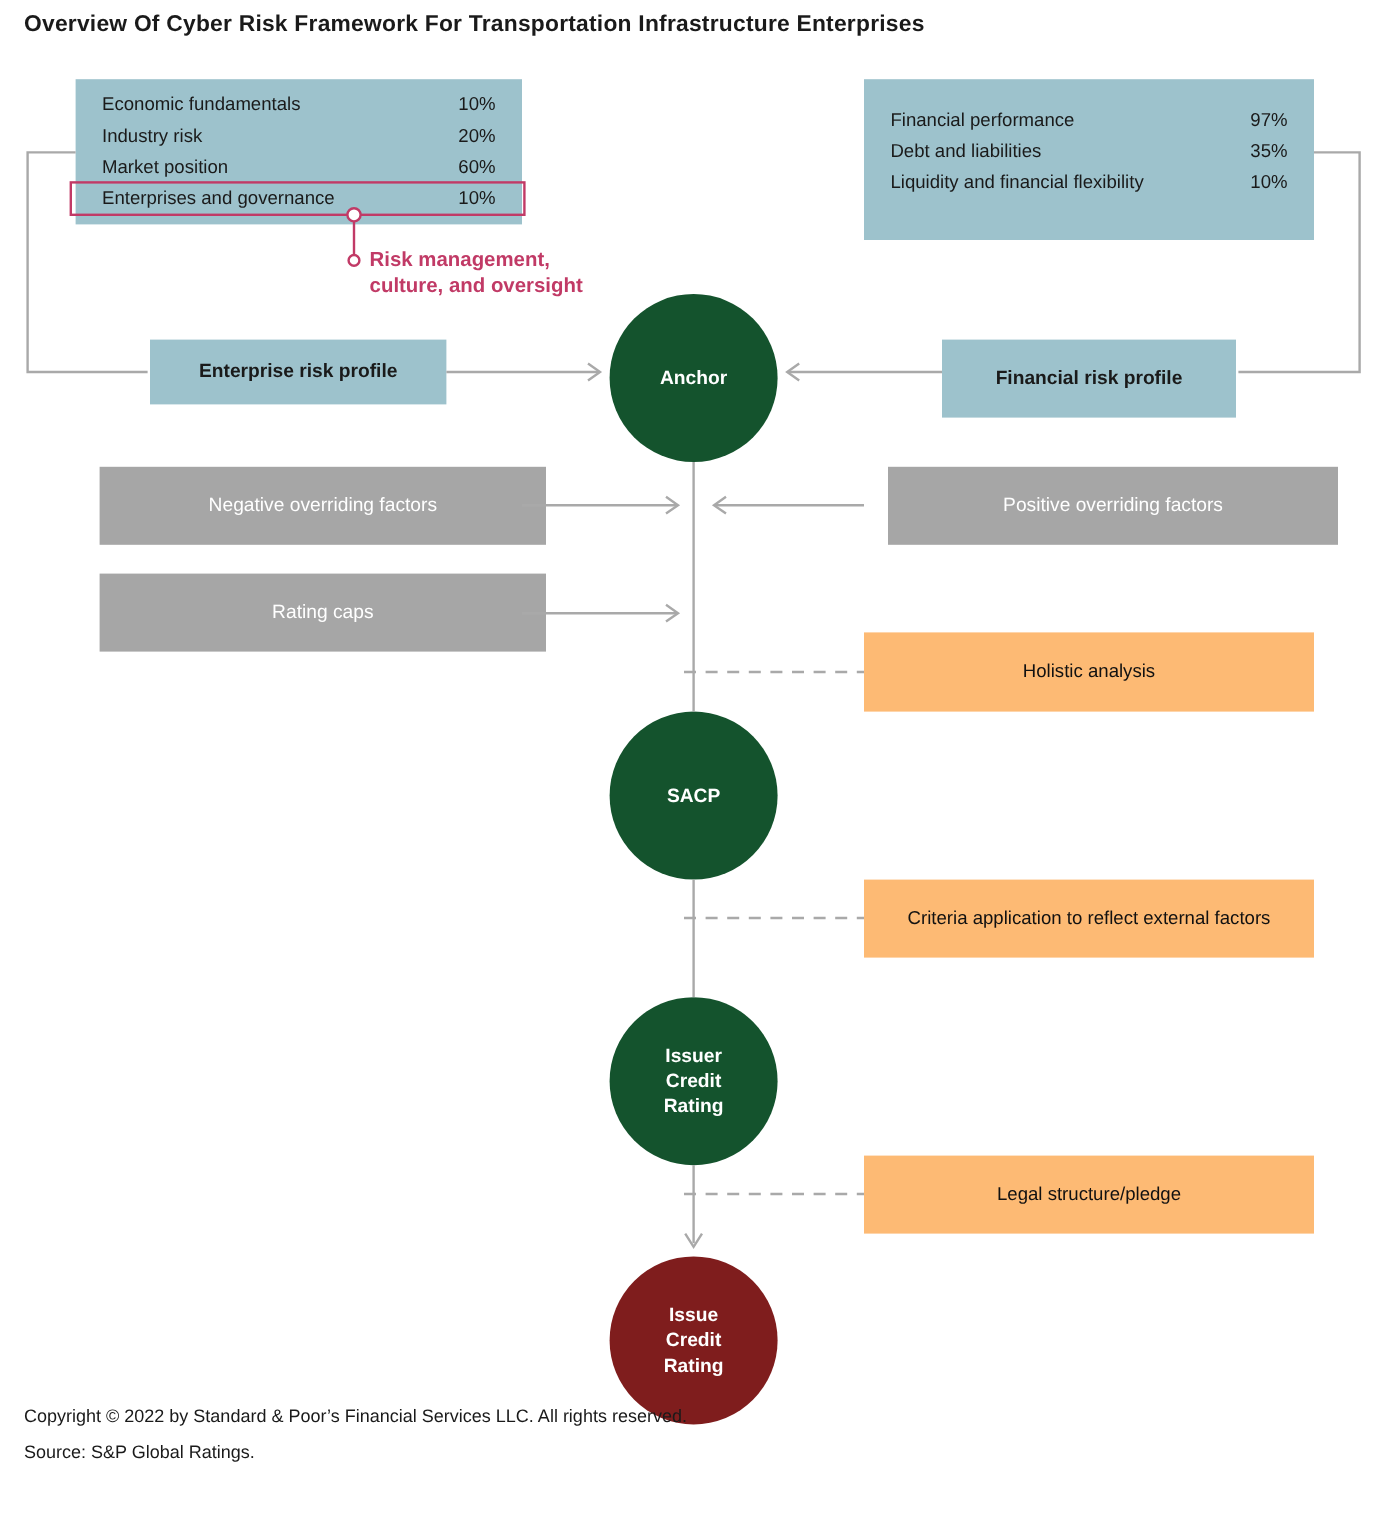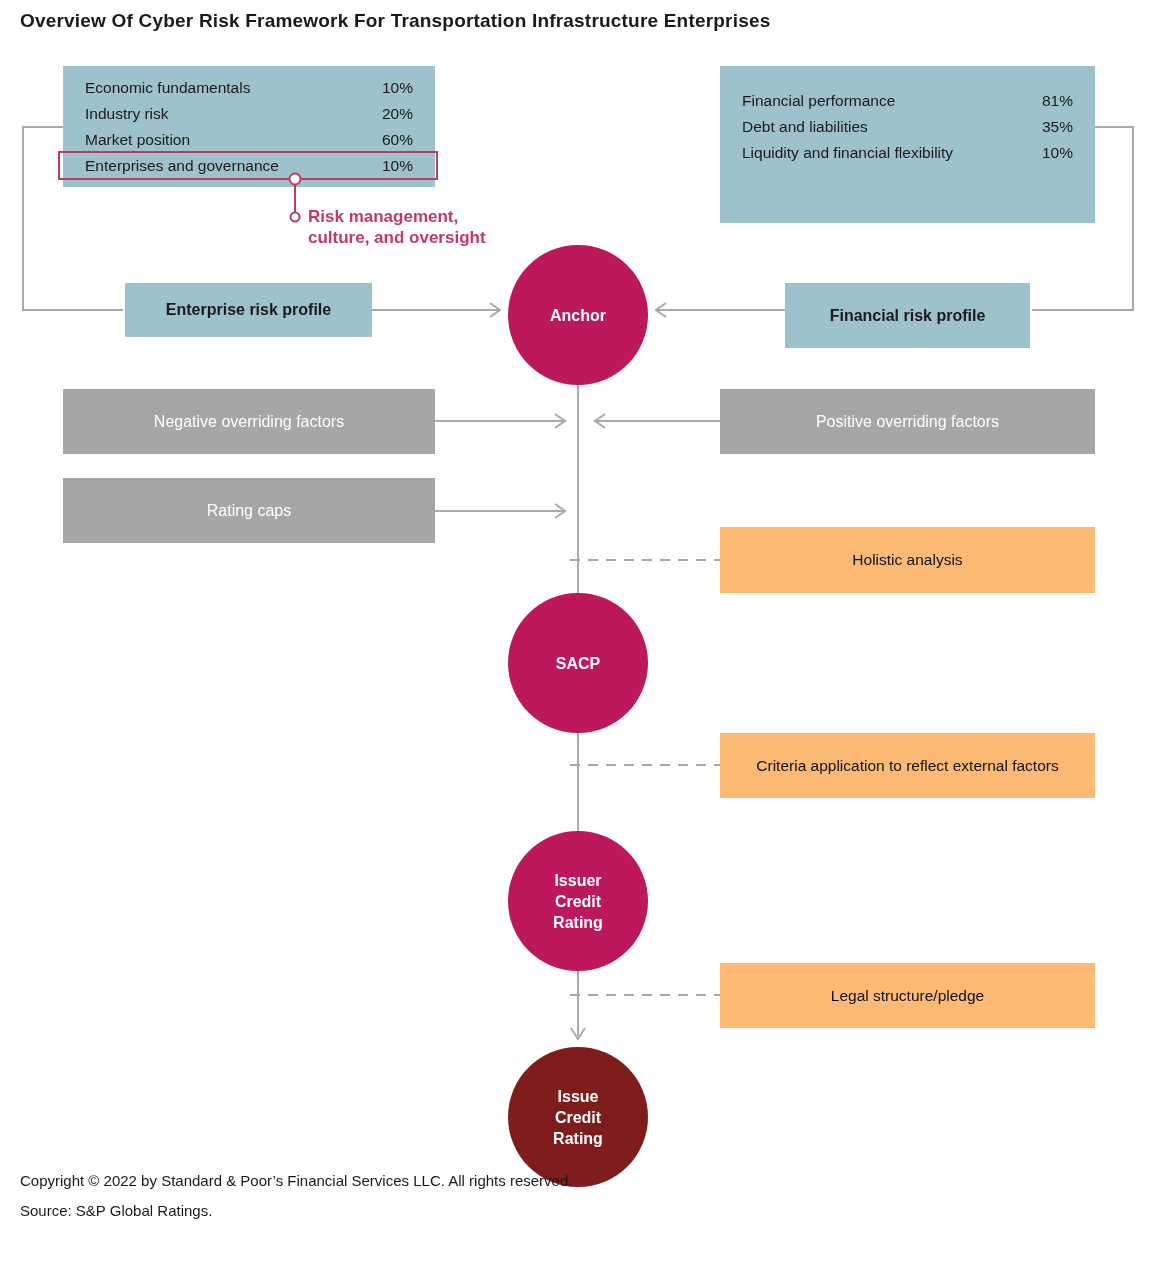--- a/index.html
+++ b/index.html
@@ -6,47 +6,47 @@
   body{font-family:"Liberation Sans", sans-serif; color:#1a1a1a;}
   .canvas{position:relative;width:1160px;height:1262px;background:#fff;overflow:hidden;}
 
   .title{position:absolute;left:20px;top:10px;font-size:19px;font-weight:700;letter-spacing:.2px;}
 
   
   .factor-box{position:absolute;background:#9dc2cc;}
   .factor-row{display:flex;justify-content:space-between;align-items:center;height:26px;
               padding:0 22px;font-size:15.5px;}
   #ent-box{left:63px;top:66px;width:372px;height:121px;padding-top:9px;box-sizing:border-box;}
-  #fin-box{left:720px;top:66px;width:375px;height:157px;padding-top:22px;box-sizing:border-box;}
+  #fin-box{left:720px;top:66px;width:375px;height:134px;padding-top:22px;box-sizing:border-box;}
 
   .highlight{position:absolute;left:-5px;top:85px;width:calc(100% + 8px);height:29px;
              border:2.5px solid #c13a66;box-sizing:border-box;}
 
   
   .profile-box{position:absolute;background:#9dc2cc;display:flex;align-items:center;justify-content:center;
                font-size:16px;font-weight:700;text-align:right;}
   #ent-profile{left:125px;top:283px;width:247px;height:54px;}
   #fin-profile{left:785px;top:283px;width:245px;height:65px;}
 
   
   .gray-box{position:absolute;background:#a6a6a6;color:#fff;display:flex;align-items:center;justify-content:center;
-            font-size:16px;width:372px;height:65px;}
+            font-size:16px;width:372px;height:65px;margin-left:20px;}
   #neg-box{left:63px;top:389px;}
   #caps-box{left:63px;top:478px;}
   #pos-box{left:720px;top:389px;width:375px;}
 
   
   .lgray-box{position:absolute;background:#fdba74;color:#111;display:flex;align-items:center;justify-content:center;
              font-size:15.5px;width:375px;height:65px;left:720px;}
   #holistic-box{top:527px;height:66px;}
   #criteria-box{top:733px;}
   #legal-box{top:963px;}
 
   
-  .node-circle{position:absolute;width:140px;height:140px;border-radius:50%;background:#be185d;color:#fff;
+  .node-circle{position:absolute;width:140px;height:140px;border-radius:50%;background:#14532d;color:#fff;
                display:flex;flex-direction:column;align-items:center;justify-content:center;
                font-size:16px;font-weight:700;text-align:center;line-height:21px;}
   #anchor-node{left:508px;top:245px;}
   #sacp-node{left:508px;top:593px;}
   #issuer-node{left:508px;top:831px;}
   #issue-node{left:508px;top:1047px;background:#7f1d1d;}
 
   
   .callout-text{position:absolute;left:308px;top:206px;font-size:17px;font-weight:700;color:#c13a66;line-height:21px;}
 
@@ -85,21 +85,21 @@
   </div>
 
   <div class="callout-text">
     <div>Risk management,</div>
     <div>culture, and oversight</div>
   </div>
 
   <div class="factor-box" id="fin-box">
     <div class="factor-row">
       <span>Financial performance</span>
-      <span>81%</span>
+      <span>97%</span>
     </div>
     <div class="factor-row">
       <span>Debt and liabilities</span>
       <span>35%</span>
     </div>
     <div class="factor-row">
       <span>Liquidity and financial flexibility</span>
       <span>10%</span>
     </div>
   </div>

